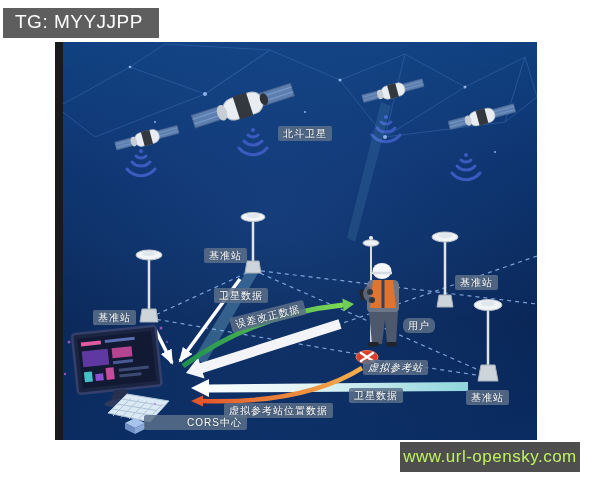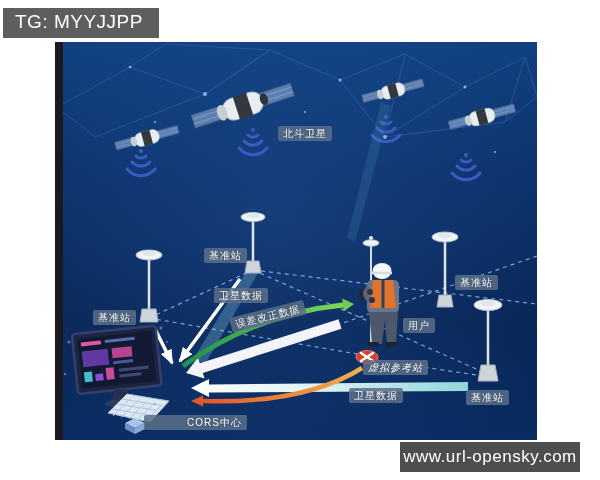--- a/index.html
+++ b/index.html
@@ -19,21 +19,21 @@
 
   .lbl {
     position:absolute; background:rgba(90,110,136,0.85); color:#ffffff;
     font-size:10px; line-height:13px; padding:1px 5px; border-radius:2px;
     white-space:nowrap; letter-spacing:1px; text-shadow:0 0 2px rgba(0,0,0,.4);
   }
   .lbl.rot { transform:rotate(-14deg); transform-origin:left center; }
 
   .watermark {
     position:absolute; left:400px; top:442px; width:180px; height:30px;
-    background:#4e4e4e; color:#ffffff; font-size:17px;
+    background:#4e4e4e; color:#bef264; font-size:17px;
     display:flex; align-items:center; justify-content:center; letter-spacing:0.5px;
   }
 </style>
 </head>
 <body>
 
 <div class="page">
 
   <div class="tg-badge">TG: MYYJJPP</div>
 
@@ -266,20 +266,21 @@
       </g>
     </svg>
 
     <div class="lbl" style="left:223px; top:84px;">北斗卫星</div>
     <div class="lbl" style="left:38px;  top:268px;">基准站</div>
     <div class="lbl" style="left:149px; top:206px;">基准站</div>
     <div class="lbl" style="left:400px; top:233px;">基准站</div>
     <div class="lbl" style="left:411px; top:348px;">基准站</div>
     <div class="lbl" style="left:159px; top:246px;">卫星数据</div>
     <div class="lbl rot" style="left:176px; top:276px;">误差改正数据</div>
-    <div class="lbl" style="left:348px; top:276px;">用户</div>
+    <div class="lbl" style="left:348px; top:276px;border-radius:6px;">用户</div>
     <div class="lbl" style="left:308px; top:318px;font-style:italic;">虚拟参考站</div>
     <div class="lbl" style="left:294px; top:346px;">卫星数据</div>
+    <div class="lbl" style="left:169px; top:361px;">虚拟参考站位置数据</div>
     <div class="lbl" style="left:89px;  top:373px;padding-left:43px;">CORS中心</div>
   </div>
 
   <div class="watermark">www.url-opensky.com</div>
 </div>
 
 </body></html>

